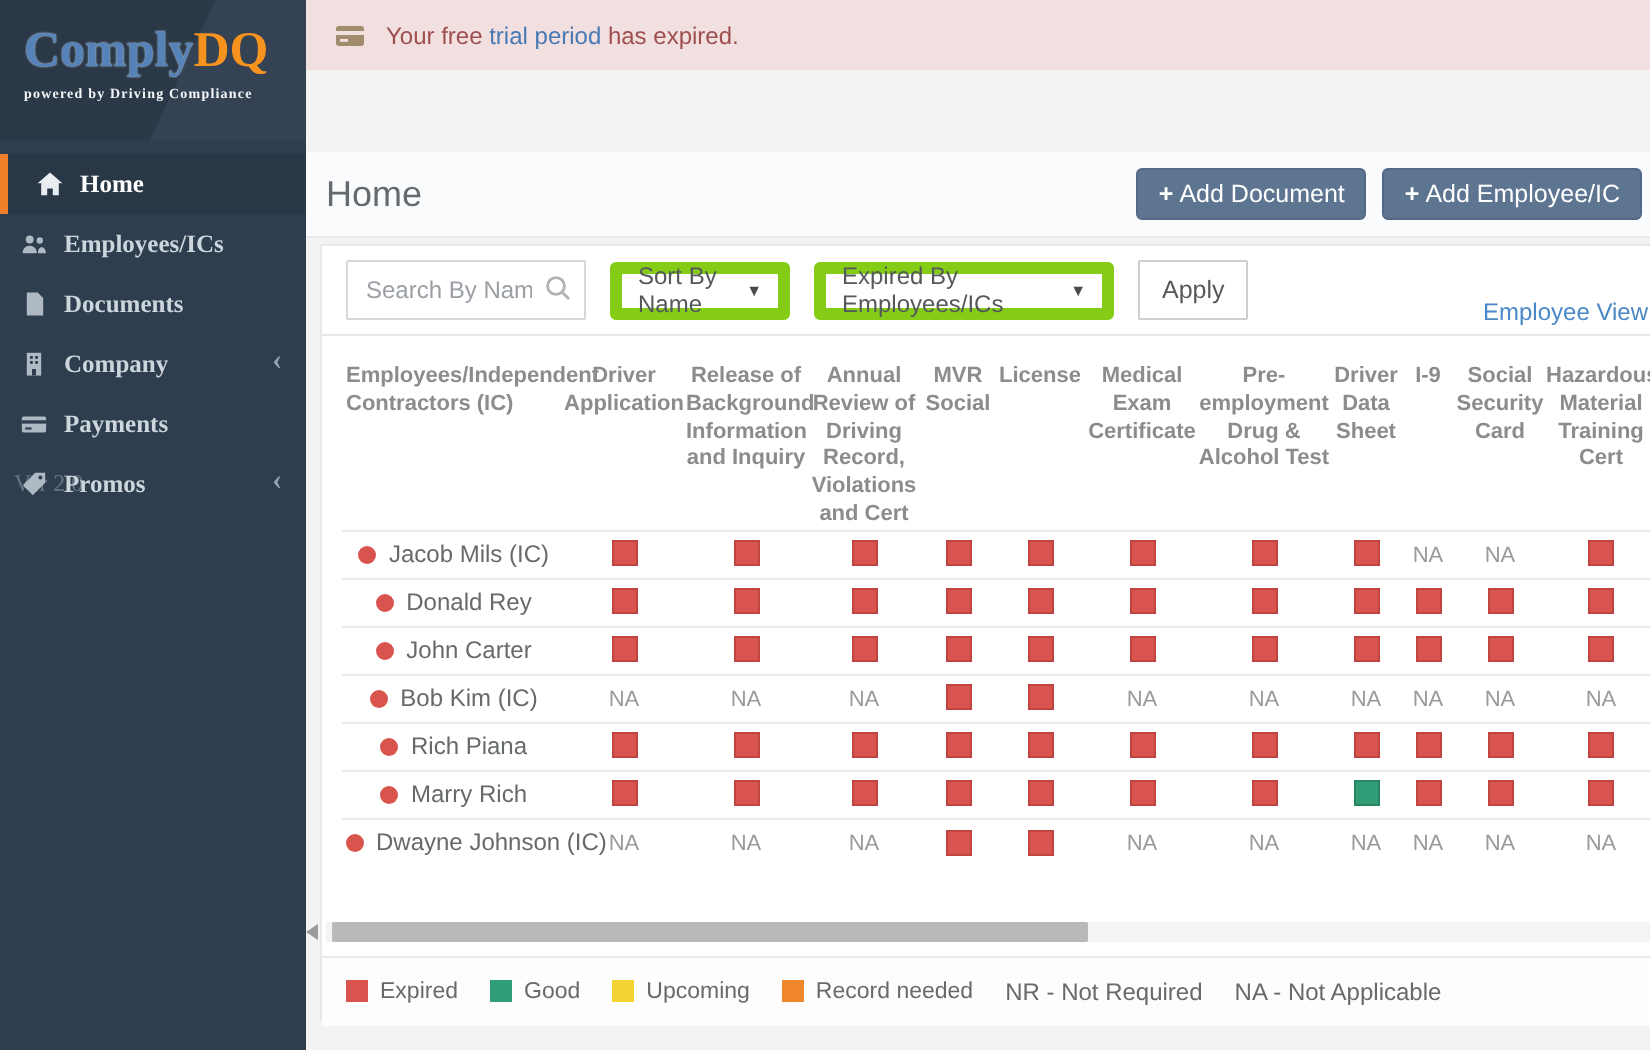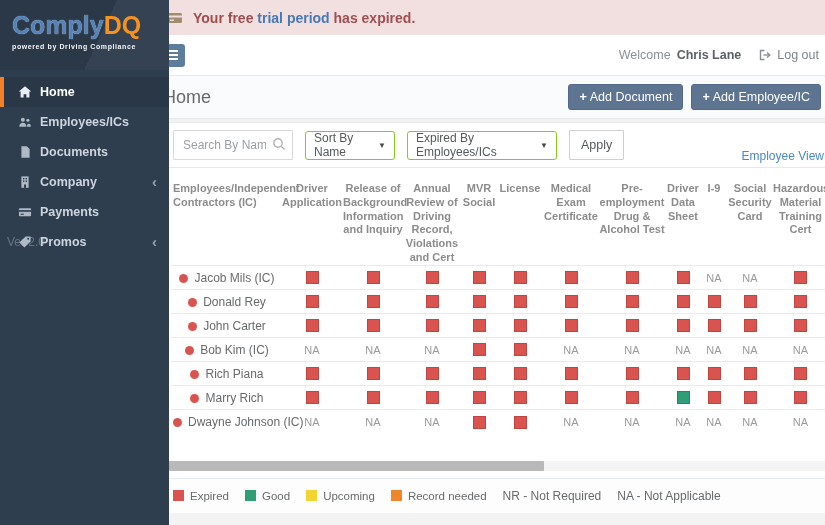--- a/index.html
+++ b/index.html
@@ -1,42 +1,42 @@
 <!DOCTYPE html>
 <html><head>
 <meta charset="utf-8">
 <style>
   * { box-sizing: border-box; margin: 0; padding: 0; }
   html,body { width:825px; height:525px; }
   body { font-family:"Liberation Sans", sans-serif; background:#f3f3f4; overflow:hidden; }
   .app { position:relative; width:825px; height:525px; overflow:hidden; background:#f3f3f4; }
 
   
-  .sidebar { position:absolute; left:0; top:0; width:169px; height:525px; background:#2f3e4f; z-index:5; }
+  .sidebar { position:absolute; left:0; top:0; width:153px; height:525px; background:#2f3e4f; z-index:5;font-family:Liberation Serif, serif; }
   .logo-block { padding:12px 10px 10px 12px; height:70px;
     background:linear-gradient(115deg,#2a3848 58%,#344253 58%); }
   .logo-text { font-size:25px; font-weight:bold; letter-spacing:0; line-height:1.1; }
   .logo-part1 { color:#5583b9; text-shadow:0 0 1px #dce8f4; }
   .logo-part2 { color:#f6921e; }
   .logo-tagline { font-size:7px; font-weight:bold; color:#f4f6f8; letter-spacing:0.6px; margin-top:3px; white-space:nowrap; }
   .nav { margin-top:7px; }
-  .nav-item { position:relative; height:30px; display:flex; align-items:center; padding-left:18px;
+  .nav-item { position:relative; height:30px; display:flex; align-items:center; padding-left:10px;
     color:#cdd5dd; font-size:12.5px; font-weight:bold; cursor:pointer; }
   .nav-item.active { background:#293747; color:#ffffff; border-left:4px solid #f0812a; padding-left:14px; }
   .nav-icon { width:14px; height:14px; margin-right:8px; display:inline-flex; align-items:center; justify-content:center; color:#aeb9c4; flex:0 0 14px; }
   .nav-item.active .nav-icon { color:#e9edf1; }
   .nav-chevron { position:absolute; right:12px; top:50%; transform:translateY(-56%); font-size:15px; color:#93a1b1; line-height:1; }
   .version-ghost { position:absolute; left:7px; top:50%; transform:translateY(-50%); color:rgba(190,200,212,0.38); font-size:12px; font-weight:normal; z-index:0; }
   .nav-item > .nav-icon, .nav-item > .nav-label { position:relative; z-index:1; }
 
   
   .banner { position:absolute; left:145px; top:0; width:680px; height:35px; background:#f2dfdf;
     display:flex; align-items:center; padding-left:22px; }
   .banner-icon { color:#a18c6e; margin-right:10px; display:inline-flex; }
-  .banner-text { font-size:14px; font-weight:bold; color:#9e4f4f; }
+  .banner-text { font-size:12px; font-weight:normal; color:#9e4f4f; }
   .banner-link { color:#4779b4; cursor:pointer; text-decoration:none; }
 
   
   .topbar { position:absolute; left:145px; top:35px; width:680px; height:41px; background:#ffffff;
     border-bottom:1px solid #e7eaec; display:flex; align-items:center; }
   .hamburger { margin-left:13px; width:27px; height:23px; background:#5d7d9d; border-radius:3px;
     display:flex; flex-direction:column; justify-content:center; align-items:center; gap:2px; cursor:pointer; border:none; }
   .hamburger i { display:block; width:12px; height:2px; background:#ffffff; }
   .topbar-right { margin-left:auto; display:flex; align-items:center; gap:6px; padding-right:6px; font-size:12.5px; color:#8a8f94; white-space:nowrap; }
   .user-name { color:#5d6165; font-weight:bold; }
@@ -54,21 +54,21 @@
 
   
   .card { position:absolute; left:160px; top:122px; width:665px; height:388px; background:#ffffff;
     border:1px solid #e7eaec; border-right:none; }
   .filter-row { position:relative; height:45px; border-bottom:1px solid #e7eaec; display:flex; align-items:center; gap:12px; padding:0 12px; }
   .search-box { position:relative; width:120px; height:30px; }
   .search-input { width:100%; height:100%; border:1px solid #d8d8d8; border-radius:1px; padding:0 26px 0 9px;
     font-size:12px; color:#676a6c; font-family:inherit; background:#fff; }
   .search-input::placeholder { color:#9a9fa5; }
   .search-icon { position:absolute; right:7px; top:7px; color:#b2b2b2; }
-  .fake-select { height:29px; border:1px solid #84cc16; border-radius:3px; background:#fff; display:flex;
+  .fake-select { height:29px; border:6px solid #84cc16; border-radius:3px; background:#fff; display:flex;
     align-items:center; justify-content:space-between; padding:0 8px; font-size:12px; color:#55595c; cursor:pointer; }
   .sort-select { width:90px; }
   .filter-select { width:150px; }
   .caret { font-size:8px; color:#4a4a4a; margin-left:8px; }
   .btn-apply { height:30px; background:#ffffff; border:1px solid #cfcfcf; border-radius:1px; font-size:12.5px;
     color:#55595c; padding:0 11px; cursor:pointer; font-family:inherit; }
   .employee-view { position:absolute; right:1px; top:26px; font-size:12px; color:#4a88c7; cursor:pointer; text-decoration:none; white-space:nowrap; }
 
   
   .table-wrap { height:266px; overflow:hidden; padding:0 0 0 10px; }
@@ -181,41 +181,20 @@
           <rect x="1" y="2" width="14" height="10" rx="1.5" fill="currentColor"></rect>
           <rect x="1" y="4.5" width="14" height="2" fill="#f2dfdf"></rect>
           <rect x="3" y="8.5" width="4" height="1.4" fill="#f2dfdf"></rect>
         </svg>
     </span>
     <span class="banner-text">
       <span>Your free </span><a class="banner-link">trial period</a><span> has expired.</span>
     </span>
   </div>
 
-  <div class="topbar">
-    <button class="hamburger">
-        <i></i>
-        <i></i>
-        <i></i>
-      </button>
-    <div class="topbar-right">
-      <span>Welcome</span>
-      <span class="user-name">Chris Lane</span>
-      <a class="logout">
-        <span class="logout-icon">
-          <svg width="13" height="12" viewBox="0 0 13 12" fill="none" stroke="currentColor" stroke-width="1.4">
-              <path d="M5.5 1.5 H1.5 V10.5 H5.5"></path>
-              <path d="M8 3.5 L10.8 6 L8 8.5"></path>
-              <path d="M10.5 6 H4.5"></path>
-            </svg>
-        </span>
-        <span>Log out</span>
-      </a>
-    </div>
-  </div>
 
   <div class="heading-row">
     <h1 class="page-title">Home</h1>
     <div class="heading-buttons">
       <button class="btn-primary"><span class="btn-plus">+</span><span>Add Document</span></button>
       <button class="btn-primary"><span class="btn-plus">+</span><span>Add Employee/IC</span></button>
     </div>
   </div>
 
   <div class="card">

